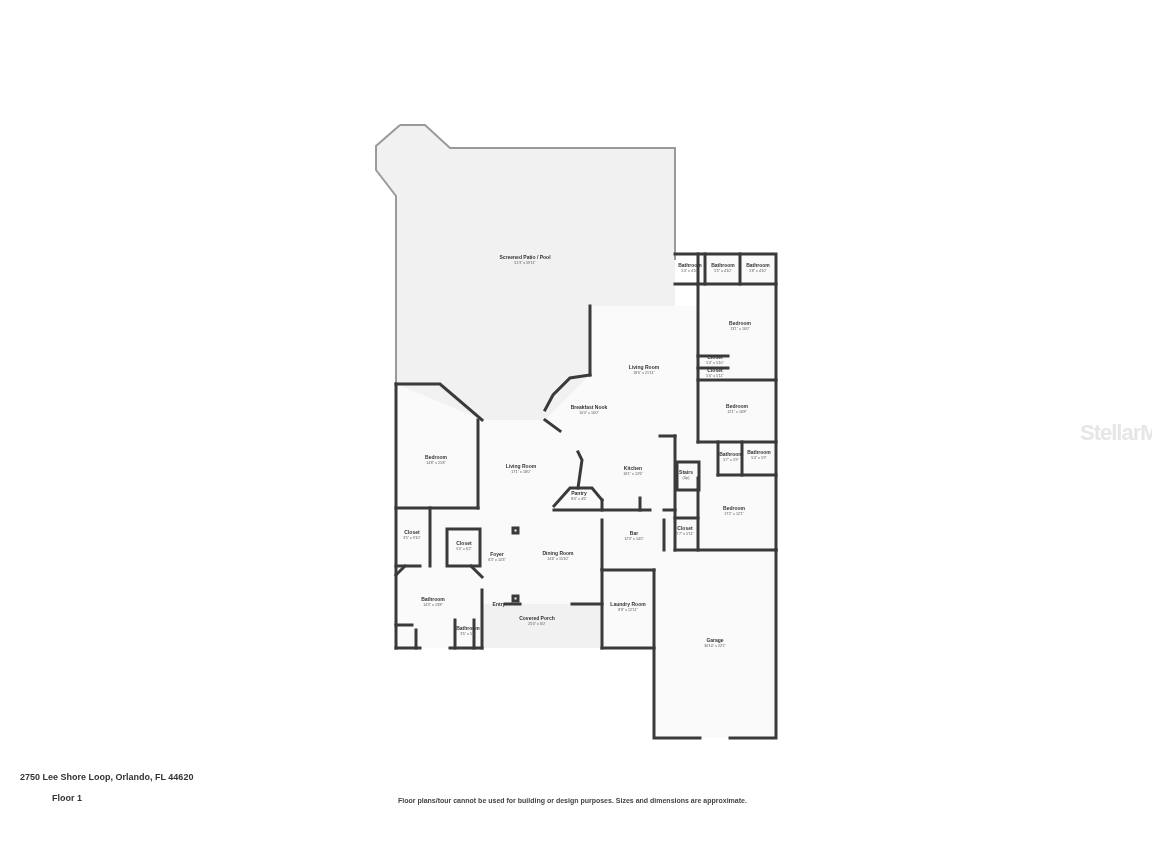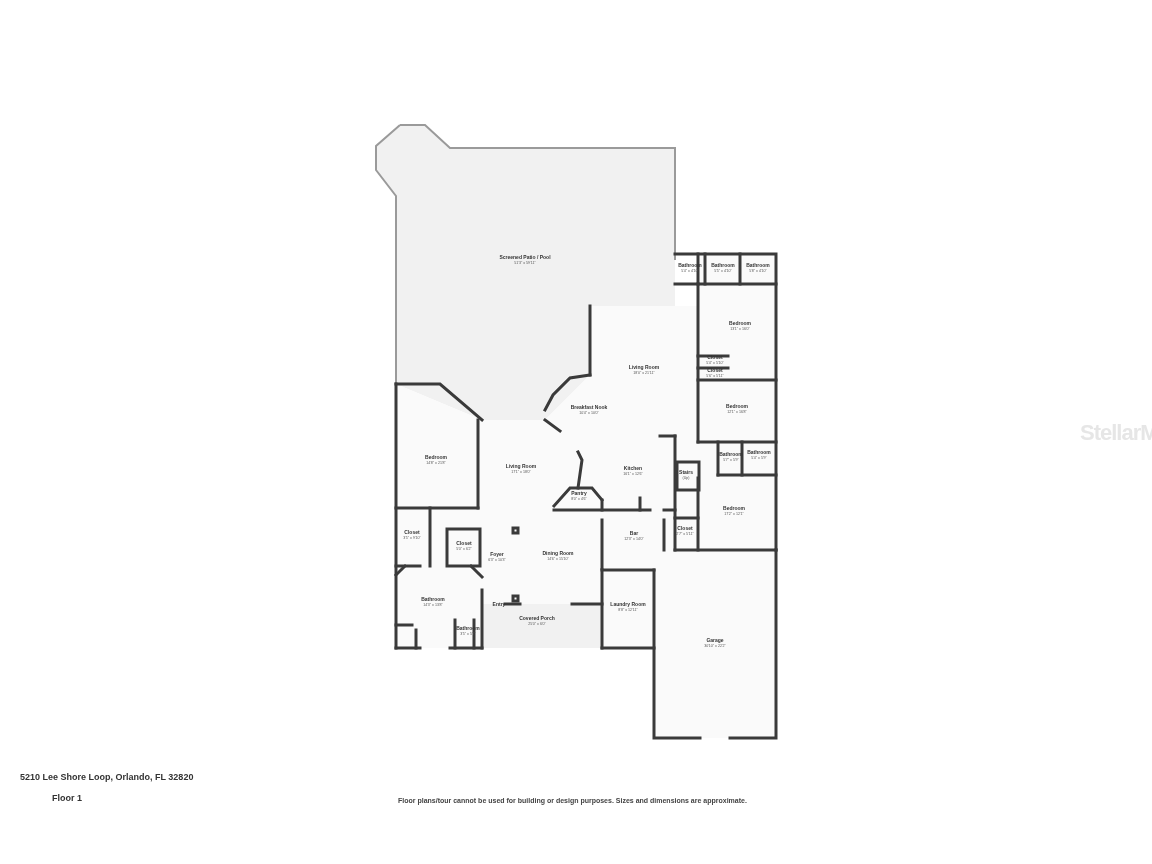--- a/index.html
+++ b/index.html
@@ -154,16 +154,16 @@
       <text class="dim" x="628" y="611">8'8" x 12'11"</text>
       <text class="lbl" x="537" y="620">Covered Porch</text>
       <text class="dim" x="537" y="625">25'0" x 6'0"</text>
       <text class="lbl" x="468" y="630">Bathroom</text>
       <text class="dim" x="468" y="635">3'5" x 5'7"</text>
       <text class="lbl" x="715" y="642">Garage</text>
       <text class="dim" x="715" y="647">30'10" x 22'2"</text>
     </g>
 </svg>
 
-<div class="addr">5210 Lee Shore Loop, Orlando, FL 32820</div>
+<div class="addr">2750 Lee Shore Loop, Orlando, FL 44620</div>
 <div class="floorlbl">Floor 1</div>
 <div class="disc">Floor plans/tour cannot be used for building or design purposes. Sizes and dimensions are approximate.</div>
 <div class="wm">StellarMLS</div>
 
 </body></html>

